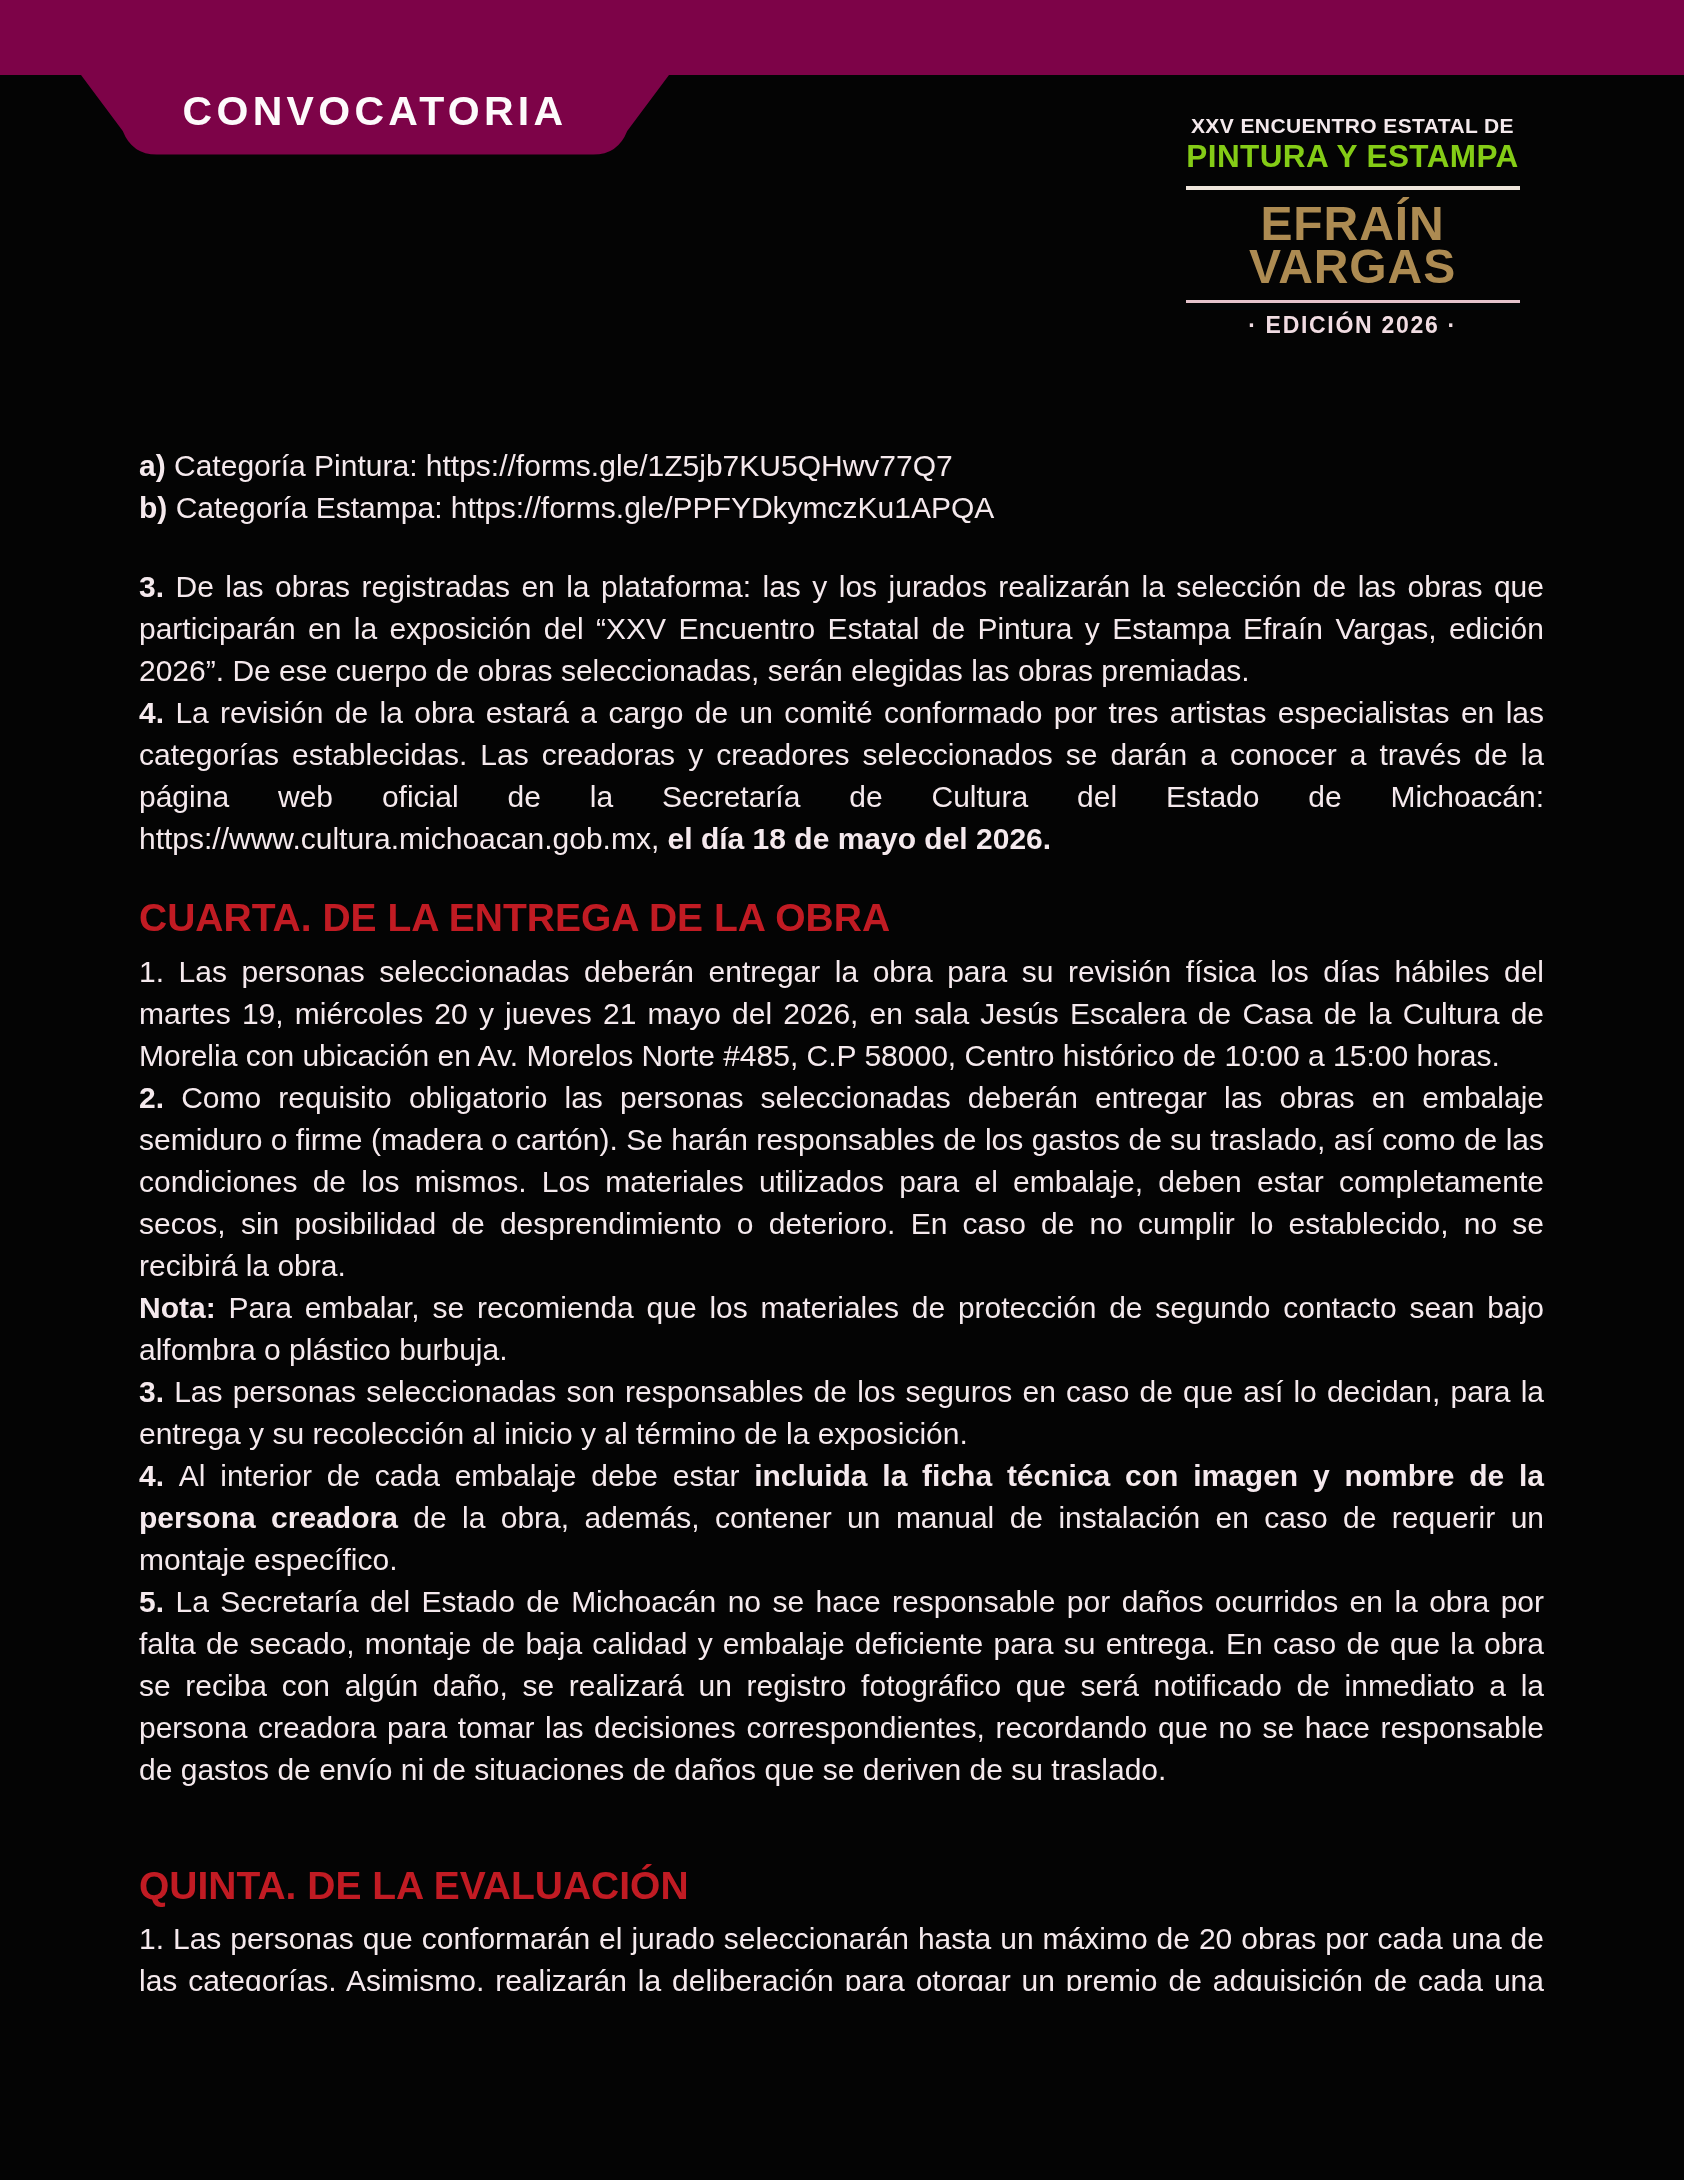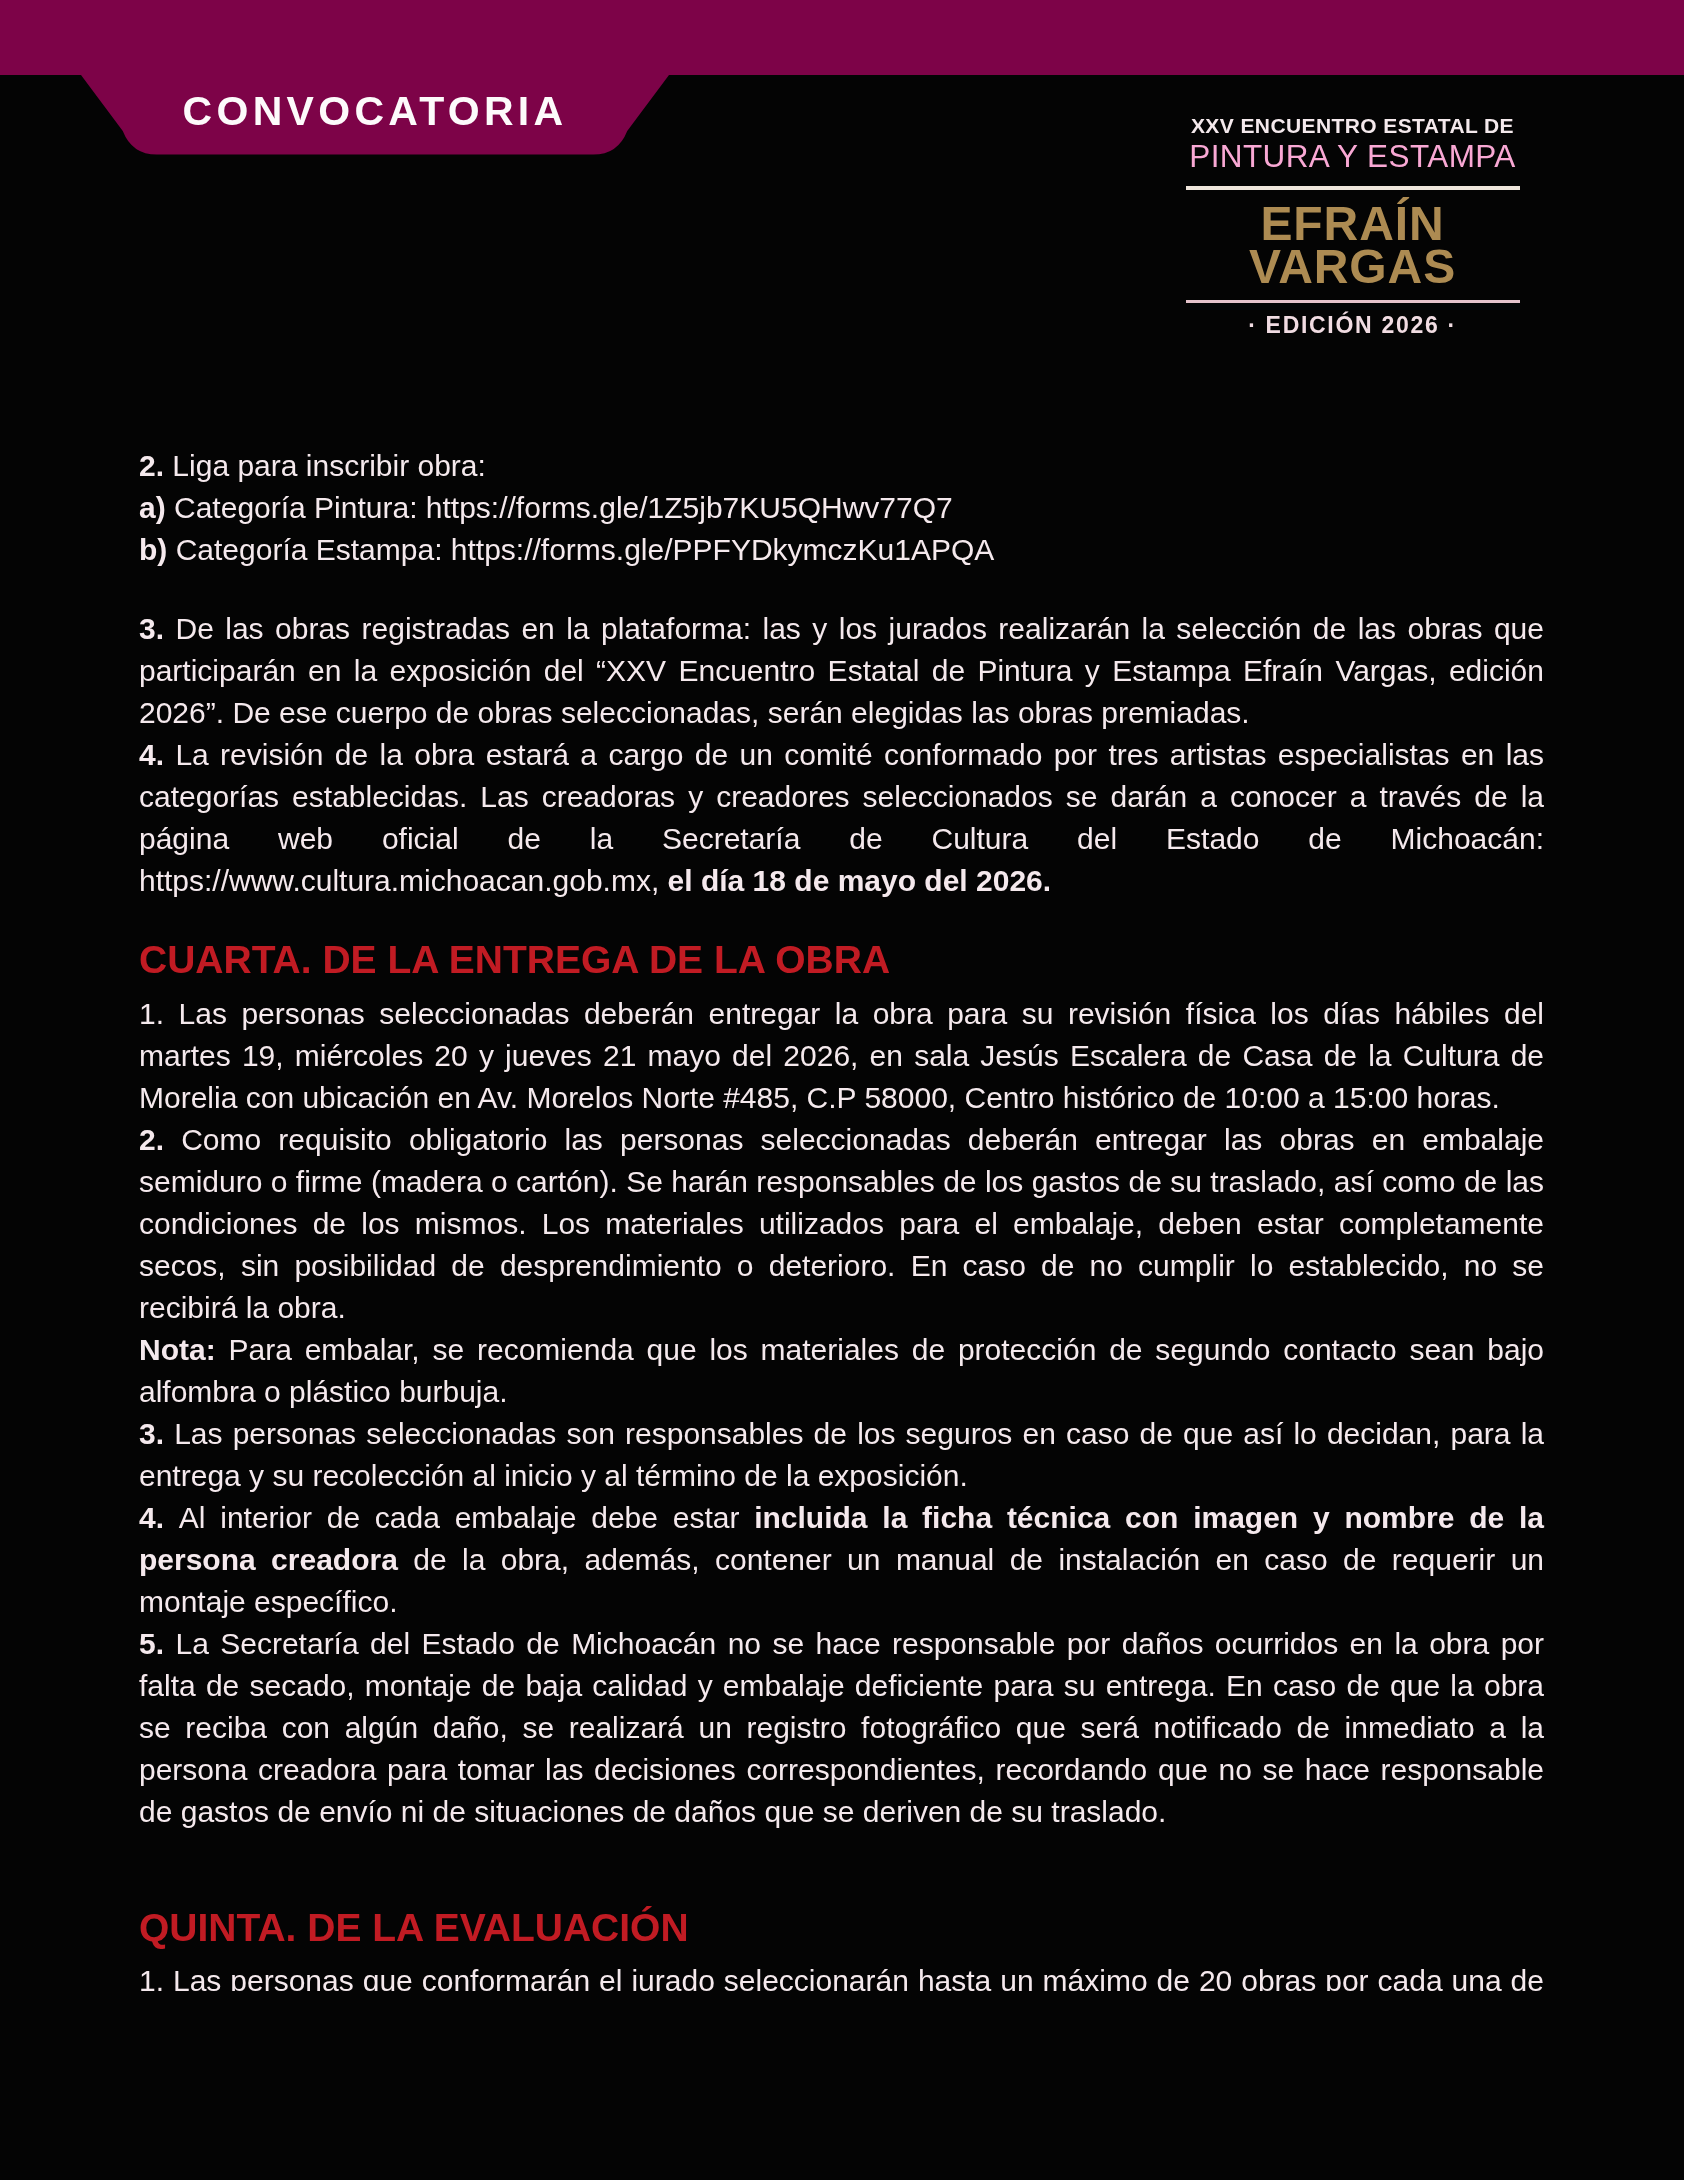--- a/index.html
+++ b/index.html
@@ -16,21 +16,21 @@
     position:absolute;left:81px;top:75px;width:588px;height:73px;
     display:flex;align-items:center;justify-content:center;
     font-size:41px;font-weight:800;letter-spacing:4.3px;color:#fdfafb;
   }
   
   .logo{
     position:absolute;left:1180px;top:114px;width:345px;
     display:flex;flex-direction:column;align-items:center;text-align:center;
   }
   .logo-line1{font-size:21px;font-weight:700;letter-spacing:0.4px;color:#f4e9ec;line-height:24px;text-align:center;}
-  .logo-line2{font-size:31.5px;font-weight:400;letter-spacing:0.4px;color:#f9a8d4;line-height:34px;margin-top:0.9px;}
+  .logo-line2{font-size:31.5px;font-weight:700;letter-spacing:0.4px;color:#84cc16;line-height:34px;margin-top:0.9px;}
   .logo-rule1{width:334px;height:3.4px;background:#efe6dc;margin:13.6px 0 12px;}
   .logo-name{font-size:48px;font-weight:800;letter-spacing:0.9px;line-height:43px;}
   .logo-rule2{width:334px;height:3.4px;background:#e5c2ca;margin:12px 0 10.2px;}
   .logo-edition{font-size:23px;font-weight:800;letter-spacing:1.7px;color:#f1dce2;line-height:25.6px;}
   
   .content{
     position:absolute;left:139px;top:445px;width:1405px;
     color:#f5e9ed;font-size:30px;line-height:42px;
   }
   .content p{margin:0;text-align:justify;}
@@ -58,21 +58,20 @@
   <div class="logo">
     <div class="logo-line1">XXV ENCUENTRO ESTATAL DE</div>
     <div class="logo-line2">PINTURA Y ESTAMPA</div>
     <div class="logo-rule1"></div>
     <div class="logo-name" style="color: rgb(173, 139, 82);">EFRAÍN VARGAS</div>
     <div class="logo-rule2"></div>
     <div class="logo-edition">· EDICIÓN 2026 ·</div>
   </div>
 
   <main class="content">
-      <p><span class="b">2. </span><span>Liga para inscribir obra:</span></p>
       <p><span class="b">a) </span><span>Categoría Pintura: https://forms.gle/1Z5jb7KU5QHwv77Q7</span></p>
       <p><span class="b">b) </span><span>Categoría Estampa: https://forms.gle/PPFYDkymczKu1APQA</span></p>
       <div class="spacer"></div>
       <p><span class="b">3. </span><span>De las obras registradas en la plataforma: las y los jurados realizarán la selección de las obras que participarán en la exposición del “XXV Encuentro Estatal de Pintura y Estampa Efraín Vargas, edición 2026”. De ese cuerpo de obras seleccionadas, serán elegidas las obras premiadas.</span></p>
       <p><span class="b">4. </span><span>La revisión de la obra estará a cargo de un comité conformado por tres artistas especialistas en las categorías establecidas. Las creadoras y creadores seleccionados se darán a conocer a través de la página web oficial de la Secretaría de Cultura del Estado de Michoacán: https://www.cultura.michoacan.gob.mx, </span><span class="b">el día 18 de mayo del 2026.</span></p>
       <h2 style="color: rgb(193, 27, 35);">CUARTA. DE LA ENTREGA DE LA OBRA</h2>
       <p><span>1. Las personas seleccionadas deberán entregar la obra para su revisión física los días hábiles del martes 19, miércoles 20 y jueves 21 mayo del 2026, en sala Jesús Escalera de Casa de la Cultura de Morelia con ubicación en Av. Morelos Norte #485, C.P 58000, Centro histórico de 10:00 a 15:00 horas.</span></p>
       <p><span class="b">2. </span><span>Como requisito obligatorio las personas seleccionadas deberán entregar las obras en embalaje semiduro o firme (madera o cartón). Se harán responsables de los gastos de su traslado, así como de las condiciones de los mismos. Los materiales utilizados para el embalaje, deben estar completamente secos, sin posibilidad de desprendimiento o deterioro. En caso de no cumplir lo establecido, no se recibirá la obra.</span></p>
       <p><span class="b">Nota: </span><span>Para embalar, se recomienda que los materiales de protección de segundo contacto sean bajo alfombra o plástico burbuja.</span></p>
       <p><span class="b">3. </span><span>Las personas seleccionadas son responsables de los seguros en caso de que así lo decidan, para la entrega y su recolección al inicio y al término de la exposición.</span></p>

